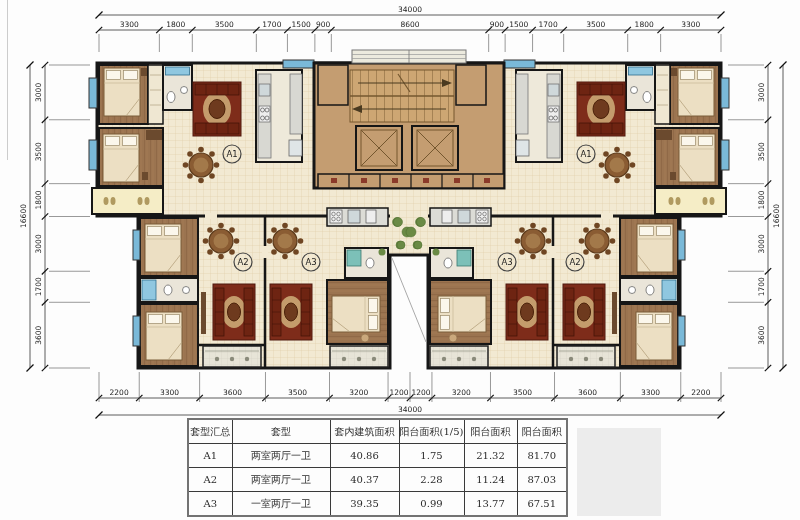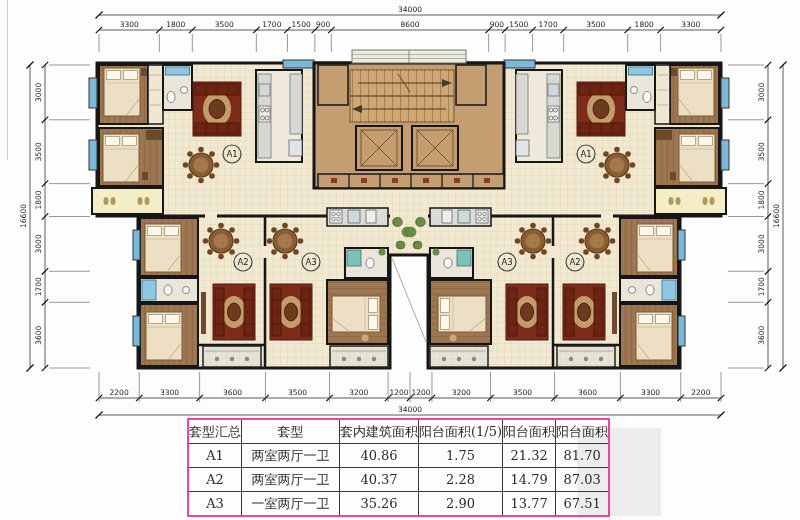--- a/index.html
+++ b/index.html
@@ -5,21 +5,21 @@
   html,body{margin:0;padding:0;background:#fff;width:800px;height:520px;overflow:hidden;
             font-family:"DejaVu Sans",sans-serif;}
   #stage{position:relative;width:800px;height:520px;background:#fdfdfd;}
   svg{position:absolute;left:0;top:0;}
   .dl{stroke:#333;stroke-width:.8;fill:none}
   .de{stroke:#555;stroke-width:.6;fill:none}
   .dt{stroke:#111;stroke-width:1.2;fill:none}
   .dtx{font:7.5px "DejaVu Sans",sans-serif;fill:#222;text-anchor:middle}
   .ulab{font:8.5px "DejaVu Sans",sans-serif;fill:#222;text-anchor:middle}
   .area-table{position:absolute;left:187px;top:418px;border-collapse:collapse;
-              border:2px solid #ec4899;font-family:"DejaVu Serif",serif;font-size:13px;color:#2b2b2b;
+              border:2px solid #737373;font-family:"DejaVu Serif",serif;font-size:10px;color:#2b2b2b;
               table-layout:fixed;}
   .area-table td,.area-table th{border:1px solid #3a3a3a;text-align:center;padding:0;
               height:23px;font-weight:normal;overflow:hidden;white-space:nowrap;}
   #table-shadow{position:absolute;left:577px;top:428px;width:84px;height:88px;background:#ececec;}
   #edge-line{position:absolute;left:7px;top:0;width:1px;height:160px;background:#ccc;}
 </style>
 </head>
 <body>
 
 <div id="stage">
@@ -436,27 +436,27 @@
     <td>40.86</td>
     <td>1.75</td>
     <td>21.32</td>
     <td>81.70</td>
   </tr>
   <tr>
     <td>A2</td>
     <td>两室两厅一卫</td>
     <td>40.37</td>
     <td>2.28</td>
-    <td>14.79</td>
+    <td>11.24</td>
     <td>87.03</td>
   </tr>
   <tr>
     <td>A3</td>
     <td>一室两厅一卫</td>
-    <td>35.26</td>
-    <td>2.90</td>
+    <td>39.35</td>
+    <td>0.99</td>
     <td>13.77</td>
     <td>67.51</td>
   </tr>
 </tbody>
     </table>
 
 </div>
 
 </body></html>

